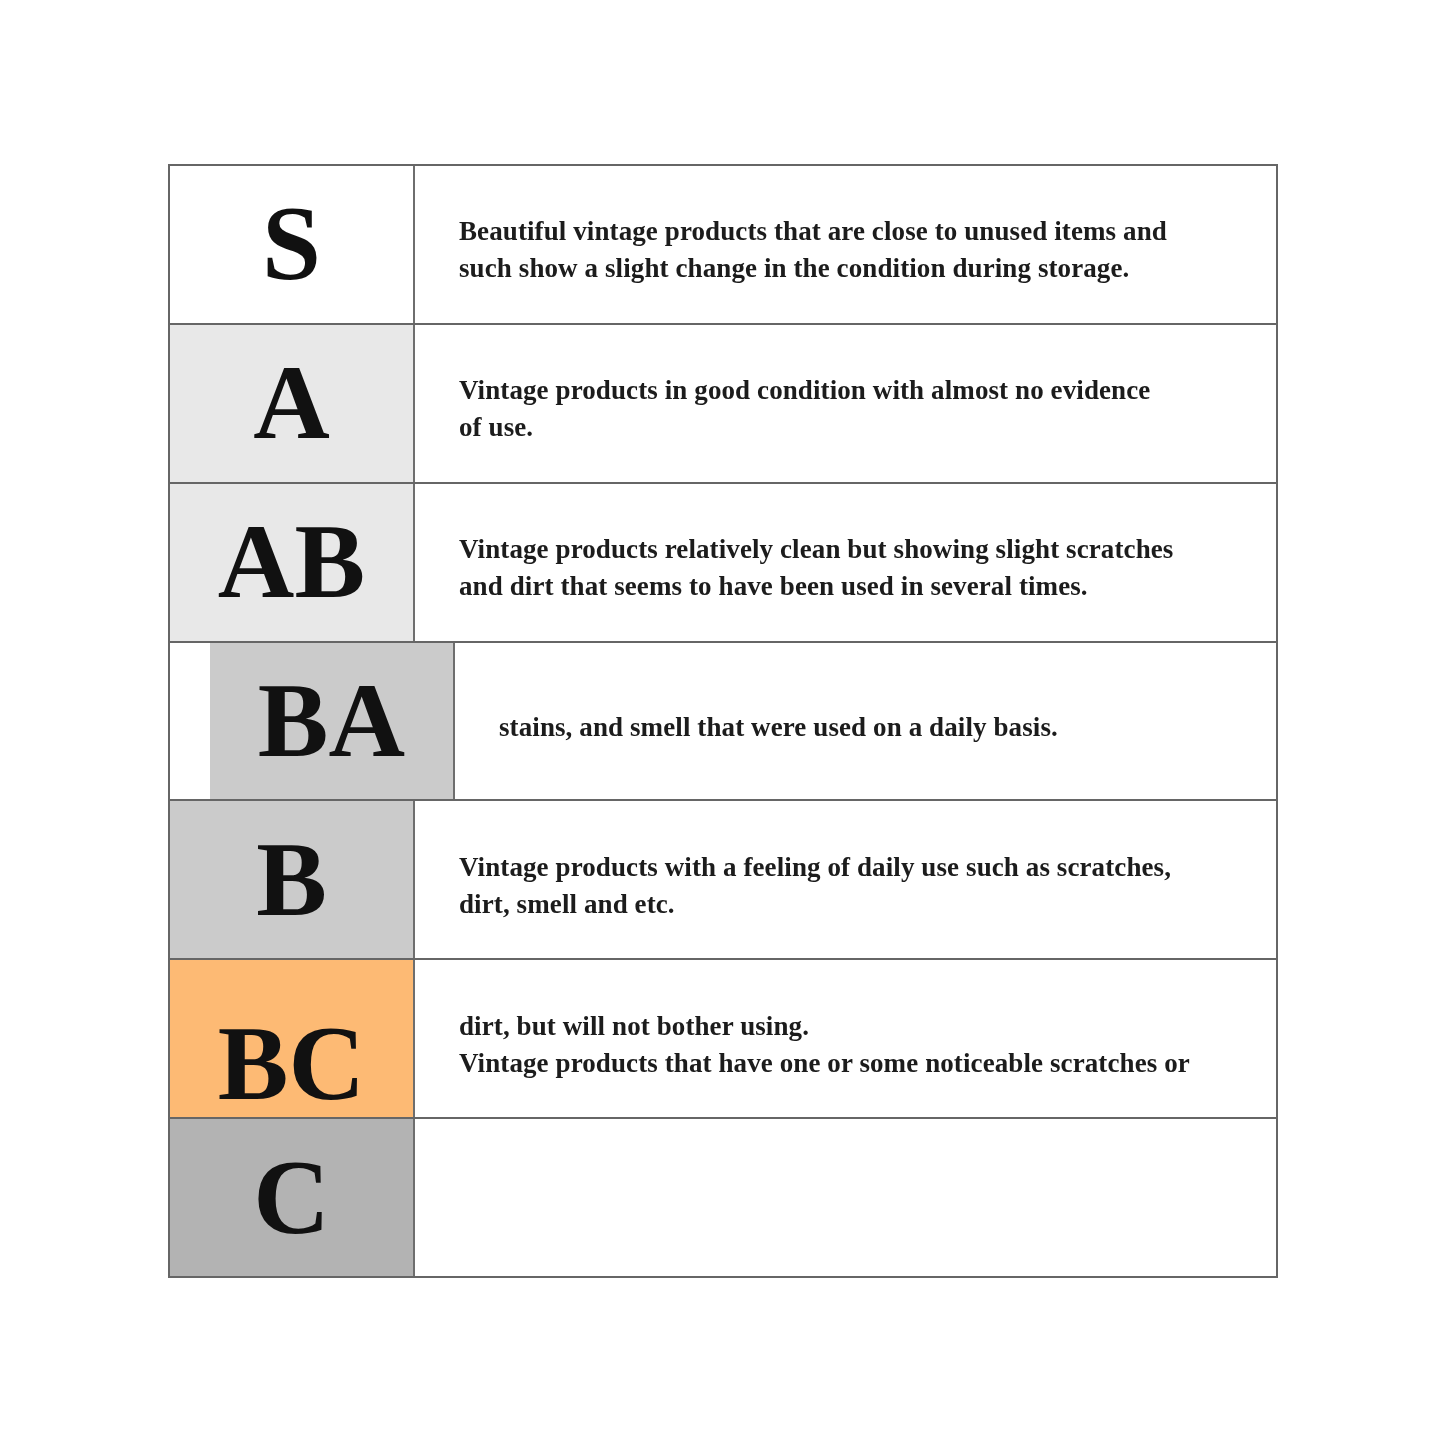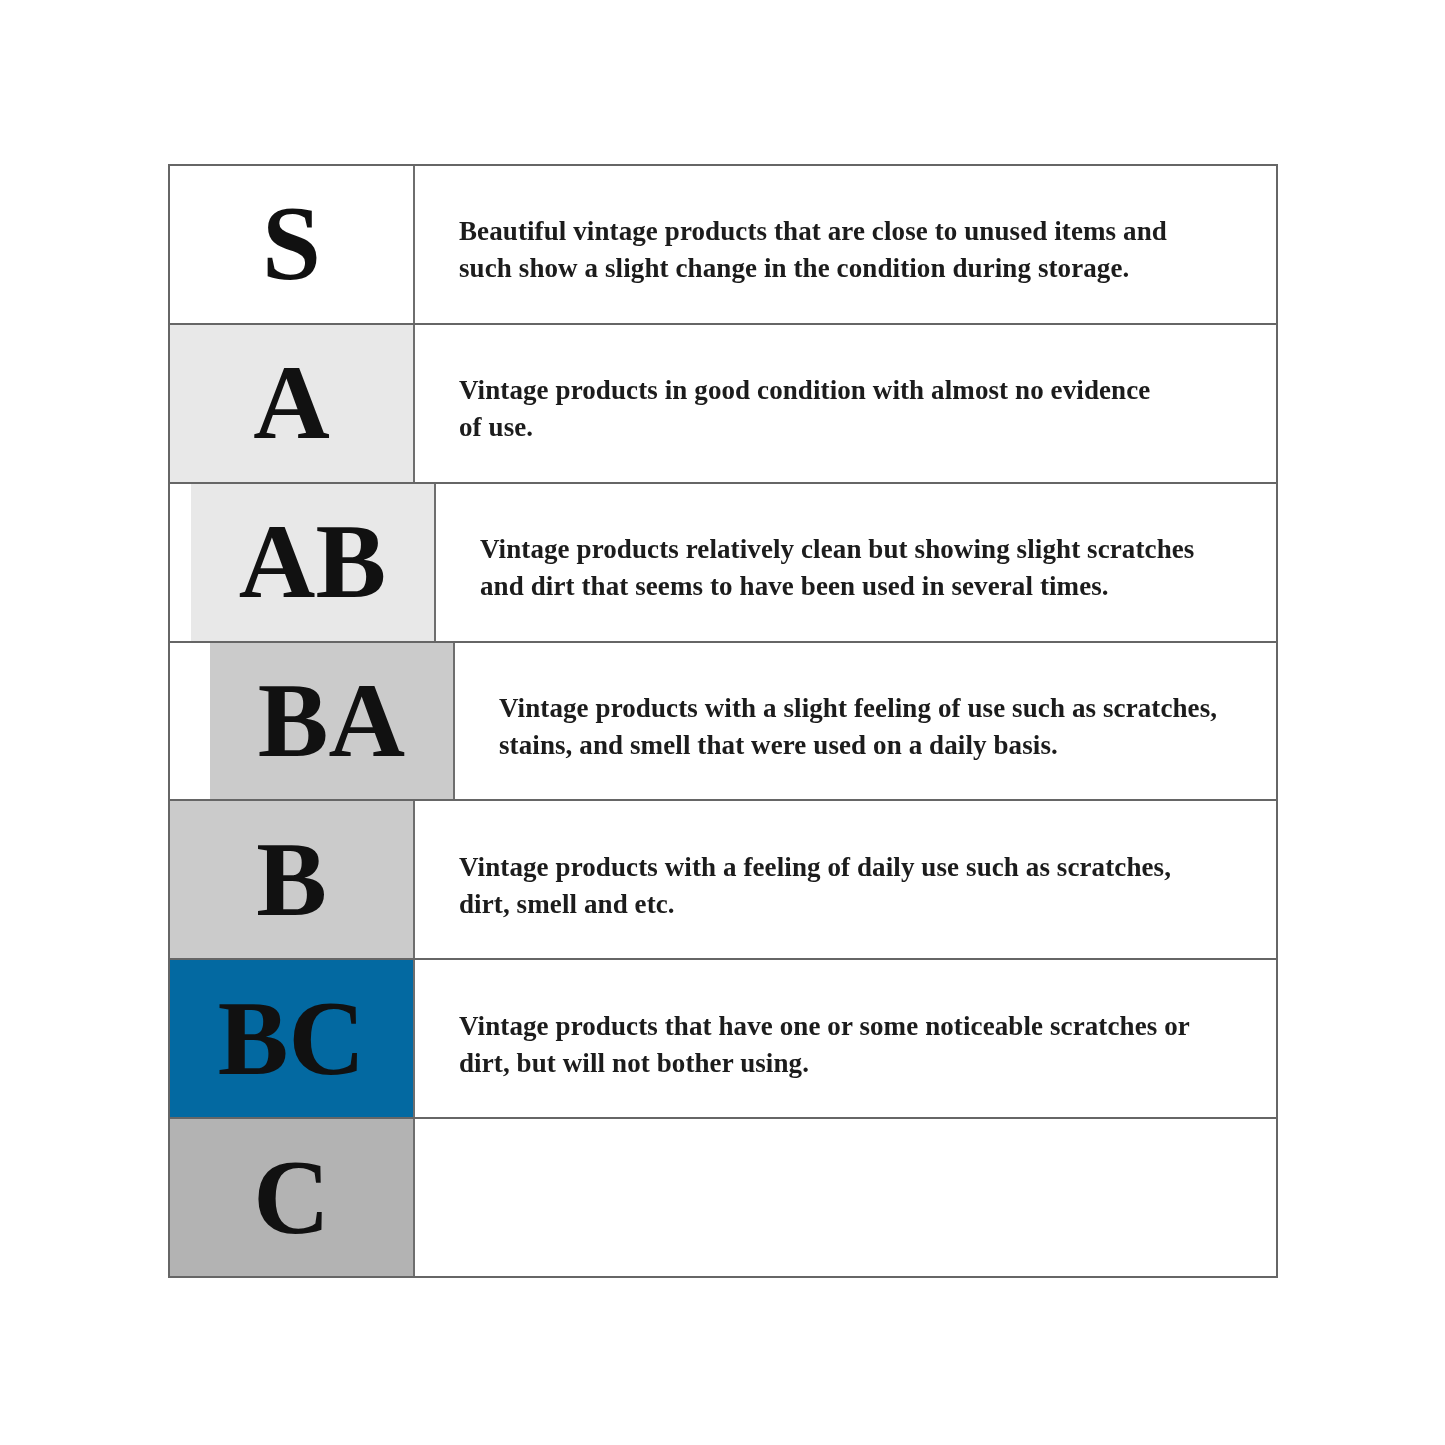--- a/index.html
+++ b/index.html
@@ -90,56 +90,55 @@
       <div class="grade-cell" style="background-color: rgb(232, 232, 232);">
         <span class="grade-letter">A</span>
       </div>
       <div class="desc-cell">
         <div class="desc-line">Vintage products in good condition with almost no evidence</div>
         <div class="desc-line">of use.</div>
       </div>
     </div>
 
     <div class="table-row">
-      <div class="grade-cell" style="background-color: rgb(232, 232, 232); margin-left: 21px;">
+      <div class="grade-cell" style="background-color: rgb(232, 232, 232);">
         <span class="grade-letter">AB</span>
       </div>
       <div class="desc-cell">
         <div class="desc-line">Vintage products relatively clean but showing slight scratches</div>
         <div class="desc-line">and dirt that seems to have been used in several times.</div>
       </div>
     </div>
 
     <div class="table-row">
       <div class="grade-cell" style="background-color: rgb(203, 203, 203); margin-left: 40px;">
         <span class="grade-letter">BA</span>
       </div>
       <div class="desc-cell">
-        <div class="desc-line">Vintage products with a slight feeling of use such as scratches,</div>
         <div class="desc-line">stains, and smell that were used on a daily basis.</div>
       </div>
     </div>
 
     <div class="table-row">
       <div class="grade-cell" style="background-color: rgb(203, 203, 203);">
         <span class="grade-letter">B</span>
       </div>
       <div class="desc-cell">
         <div class="desc-line">Vintage products with a feeling of daily use such as scratches,</div>
         <div class="desc-line">dirt, smell and etc.</div>
       </div>
     </div>
 
     <div class="table-row">
-      <div class="grade-cell" style="background-color: #0369a1;">
+      <div class="grade-cell" style="background-color: #fdba74; align-items: flex-end;">
         <span class="grade-letter">BC</span>
       </div>
       <div class="desc-cell">
+        <div class="desc-line">dirt, but will not bother using.</div>
         <div class="desc-line">Vintage products that have one or some noticeable scratches or</div>
-        <div class="desc-line">dirt, but will not bother using.</div>
       </div>
     </div>
 
     <div class="table-row">
       <div class="grade-cell" style="background-color: rgb(179, 179, 179);">
         <span class="grade-letter">C</span>
       </div>
     </div>
 
   </div>

